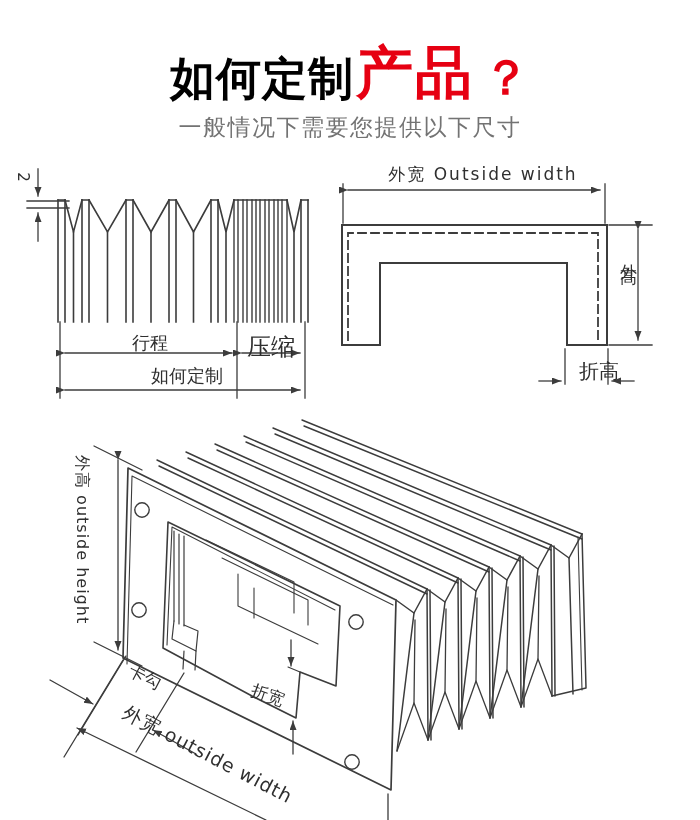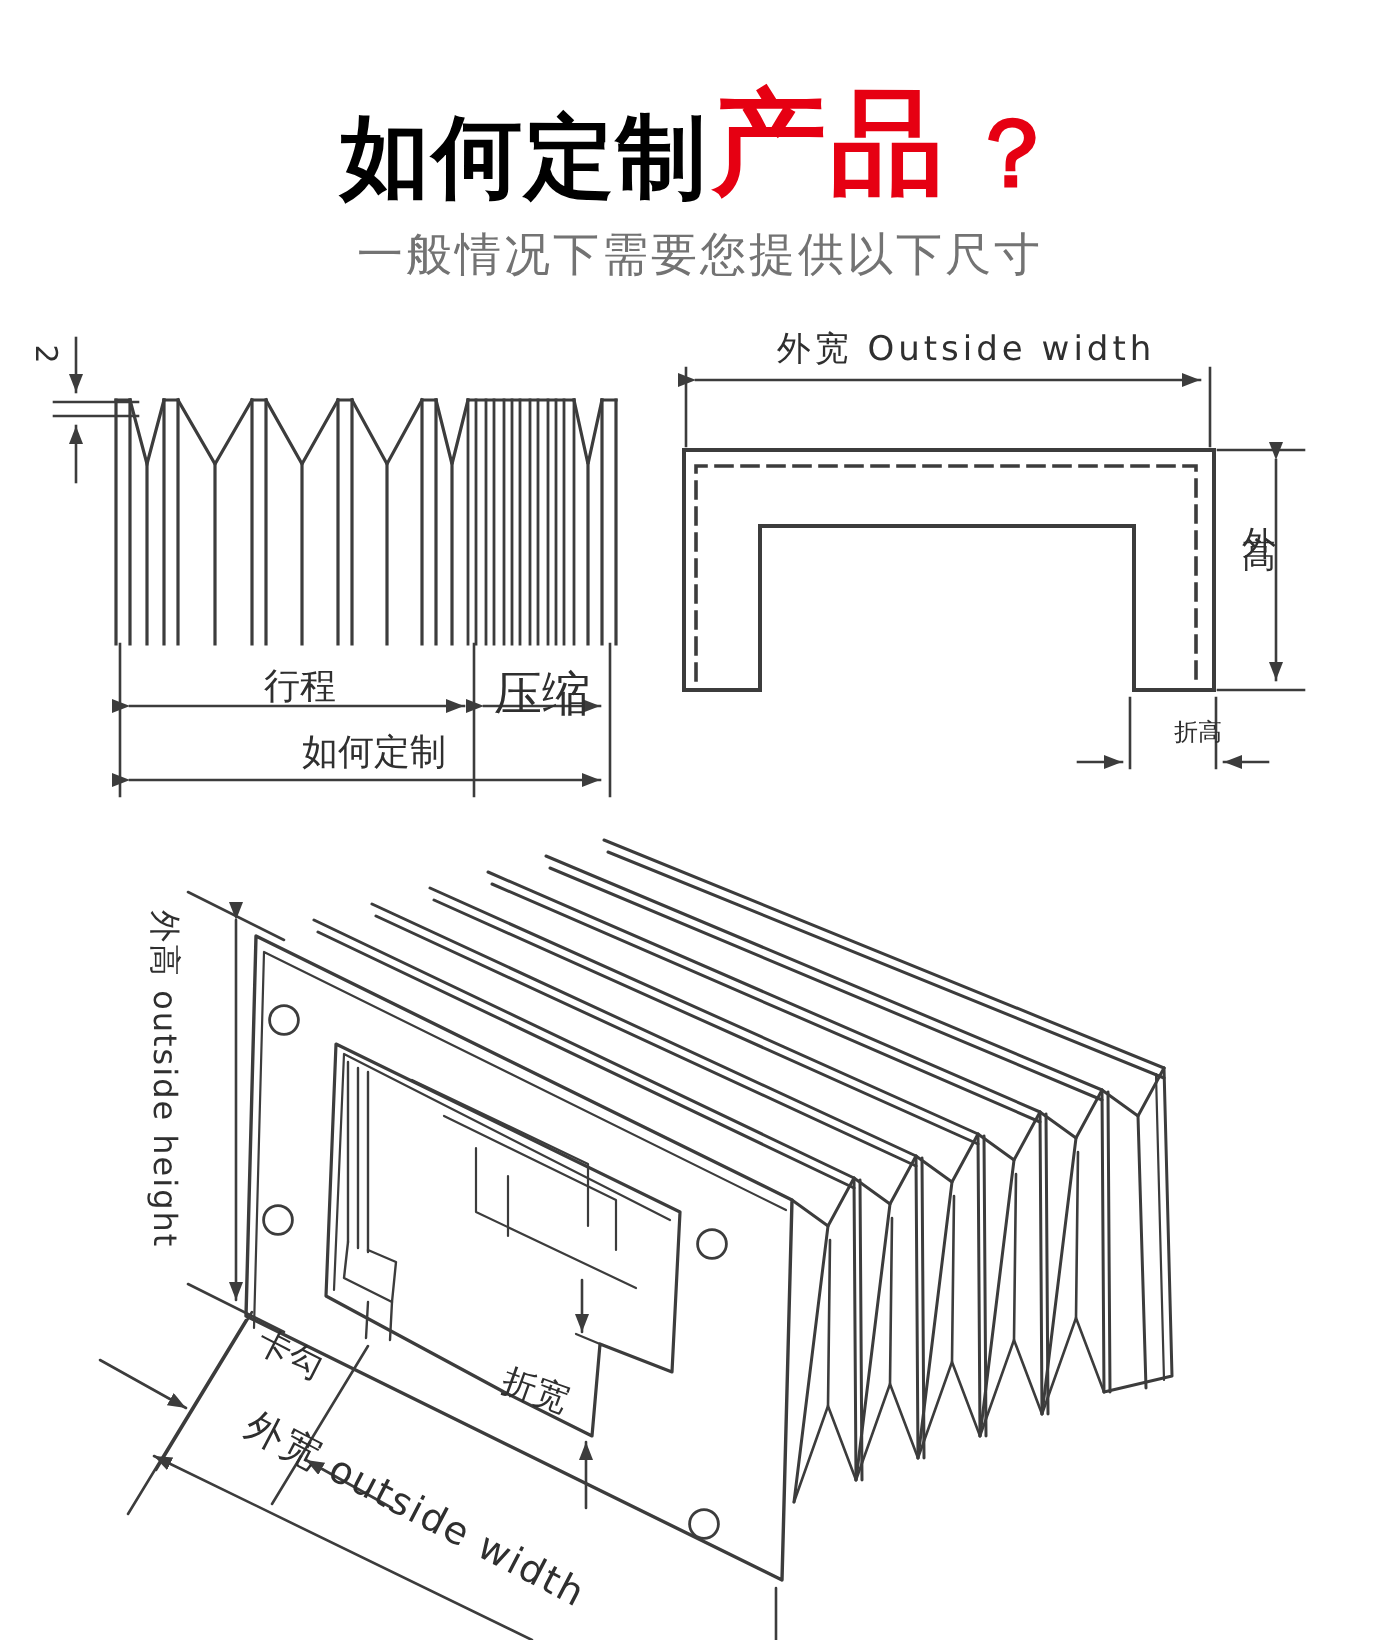--- a/index.html
+++ b/index.html
@@ -29,21 +29,21 @@
   #svg-iso     { left:0px;   top:410px; }
 
   .lbl-thickness { left:12px; top:168px; width:22px; font-size:15px; transform:rotate(90deg); transform-origin:center; }
   .lbl-stroke    { left:120px; top:331px; width:60px;  font-size:18px; }
   .lbl-compress  { left:243px; top:331px; width:56px;  font-size:24px; }
   .lbl-extended  { left:137px; top:364px; width:100px; font-size:18px; }
 
   .lbl-ow-top   { left:378px; top:163px; width:210px; font-size:17px; letter-spacing:2px; }
   .lbl-oh-right { left:617px; top:250px; width:24px; height:62px; font-size:17px;
                   writing-mode:vertical-rl; text-orientation:upright; letter-spacing:4px; }
-  .lbl-fh       { left:567px; top:358px; width:64px; font-size:12px; }
+  .lbl-fh       { left:567px; top:358px; width:64px; font-size:20px; }
 
   .lbl-iso-oh { left:92px;  top:455px; width:212px; font-size:16px;
                 transform:rotate(90deg); transform-origin:0 0; letter-spacing:1px; }
   .lbl-hook   { left:120px; top:653px; width:56px; font-size:17px;
                 transform:rotate(27deg); transform-origin:0 50%; }
   .lbl-fw     { left:246px; top:676px; width:46px; font-size:17px;
                 transform:rotate(20deg); transform-origin:0 50%; }
   .lbl-iso-ow { left:130px; top:700px; width:230px; font-size:19px;
                 transform:rotate(27.5deg); transform-origin:0 0; letter-spacing:1px; }
 </style>

